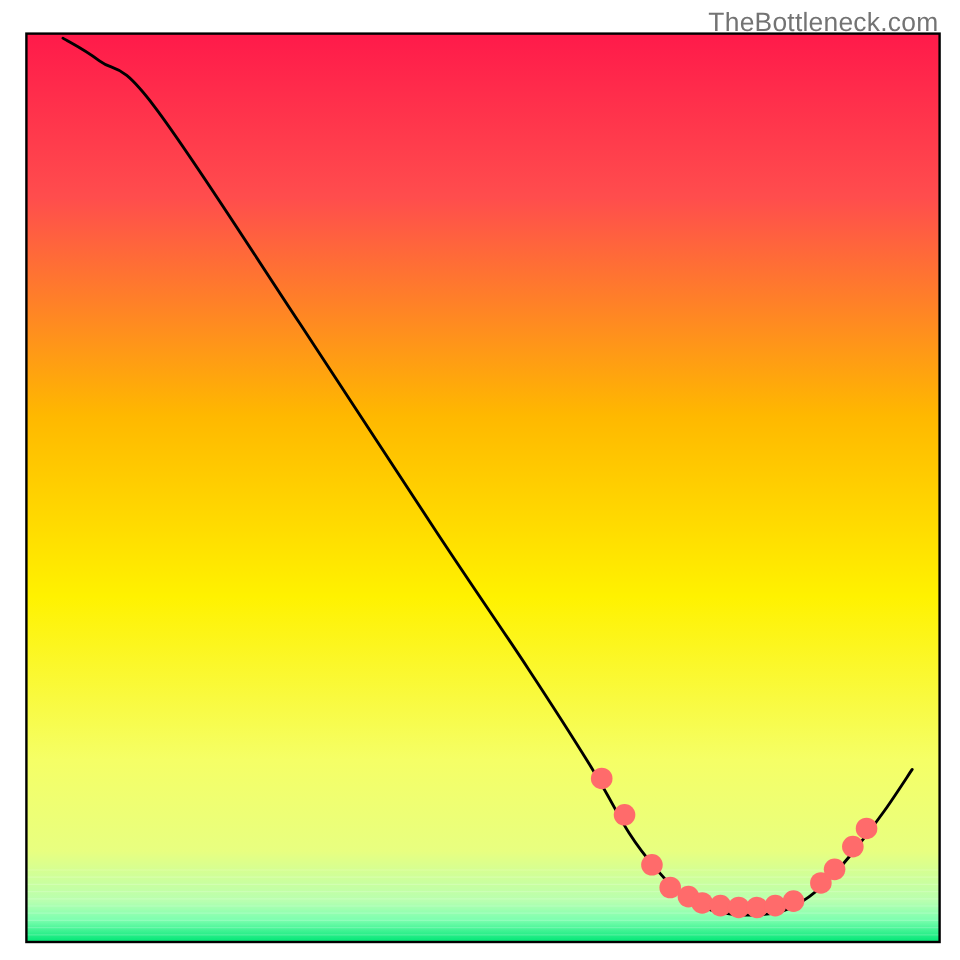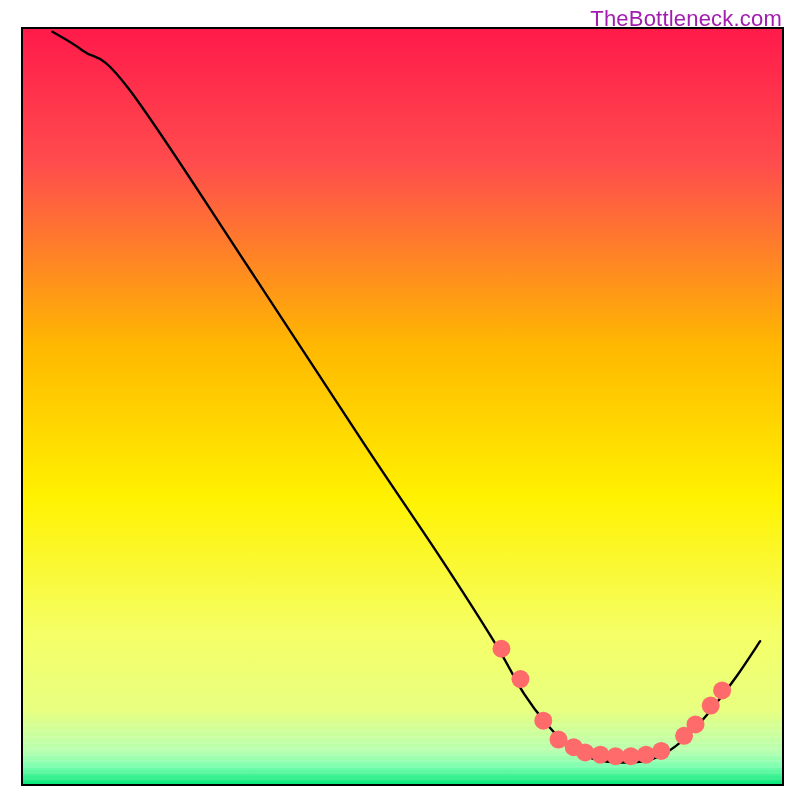--- a/index.html
+++ b/index.html
@@ -16,21 +16,21 @@
     top: 0;
     left: 0;
     width: 800px;
     height: 800px;
   }
   .watermark {
     position: absolute;
     top: 6px;
     right: 18px;
     font-size: 22px;
-    color: #a21caf;
+    color: #737373;
     font-weight: 400;
     letter-spacing: 0.2px;
     z-index: 10;
   }
   svg {
     display: block;
   }
 </style>
 </head>
 <body>

